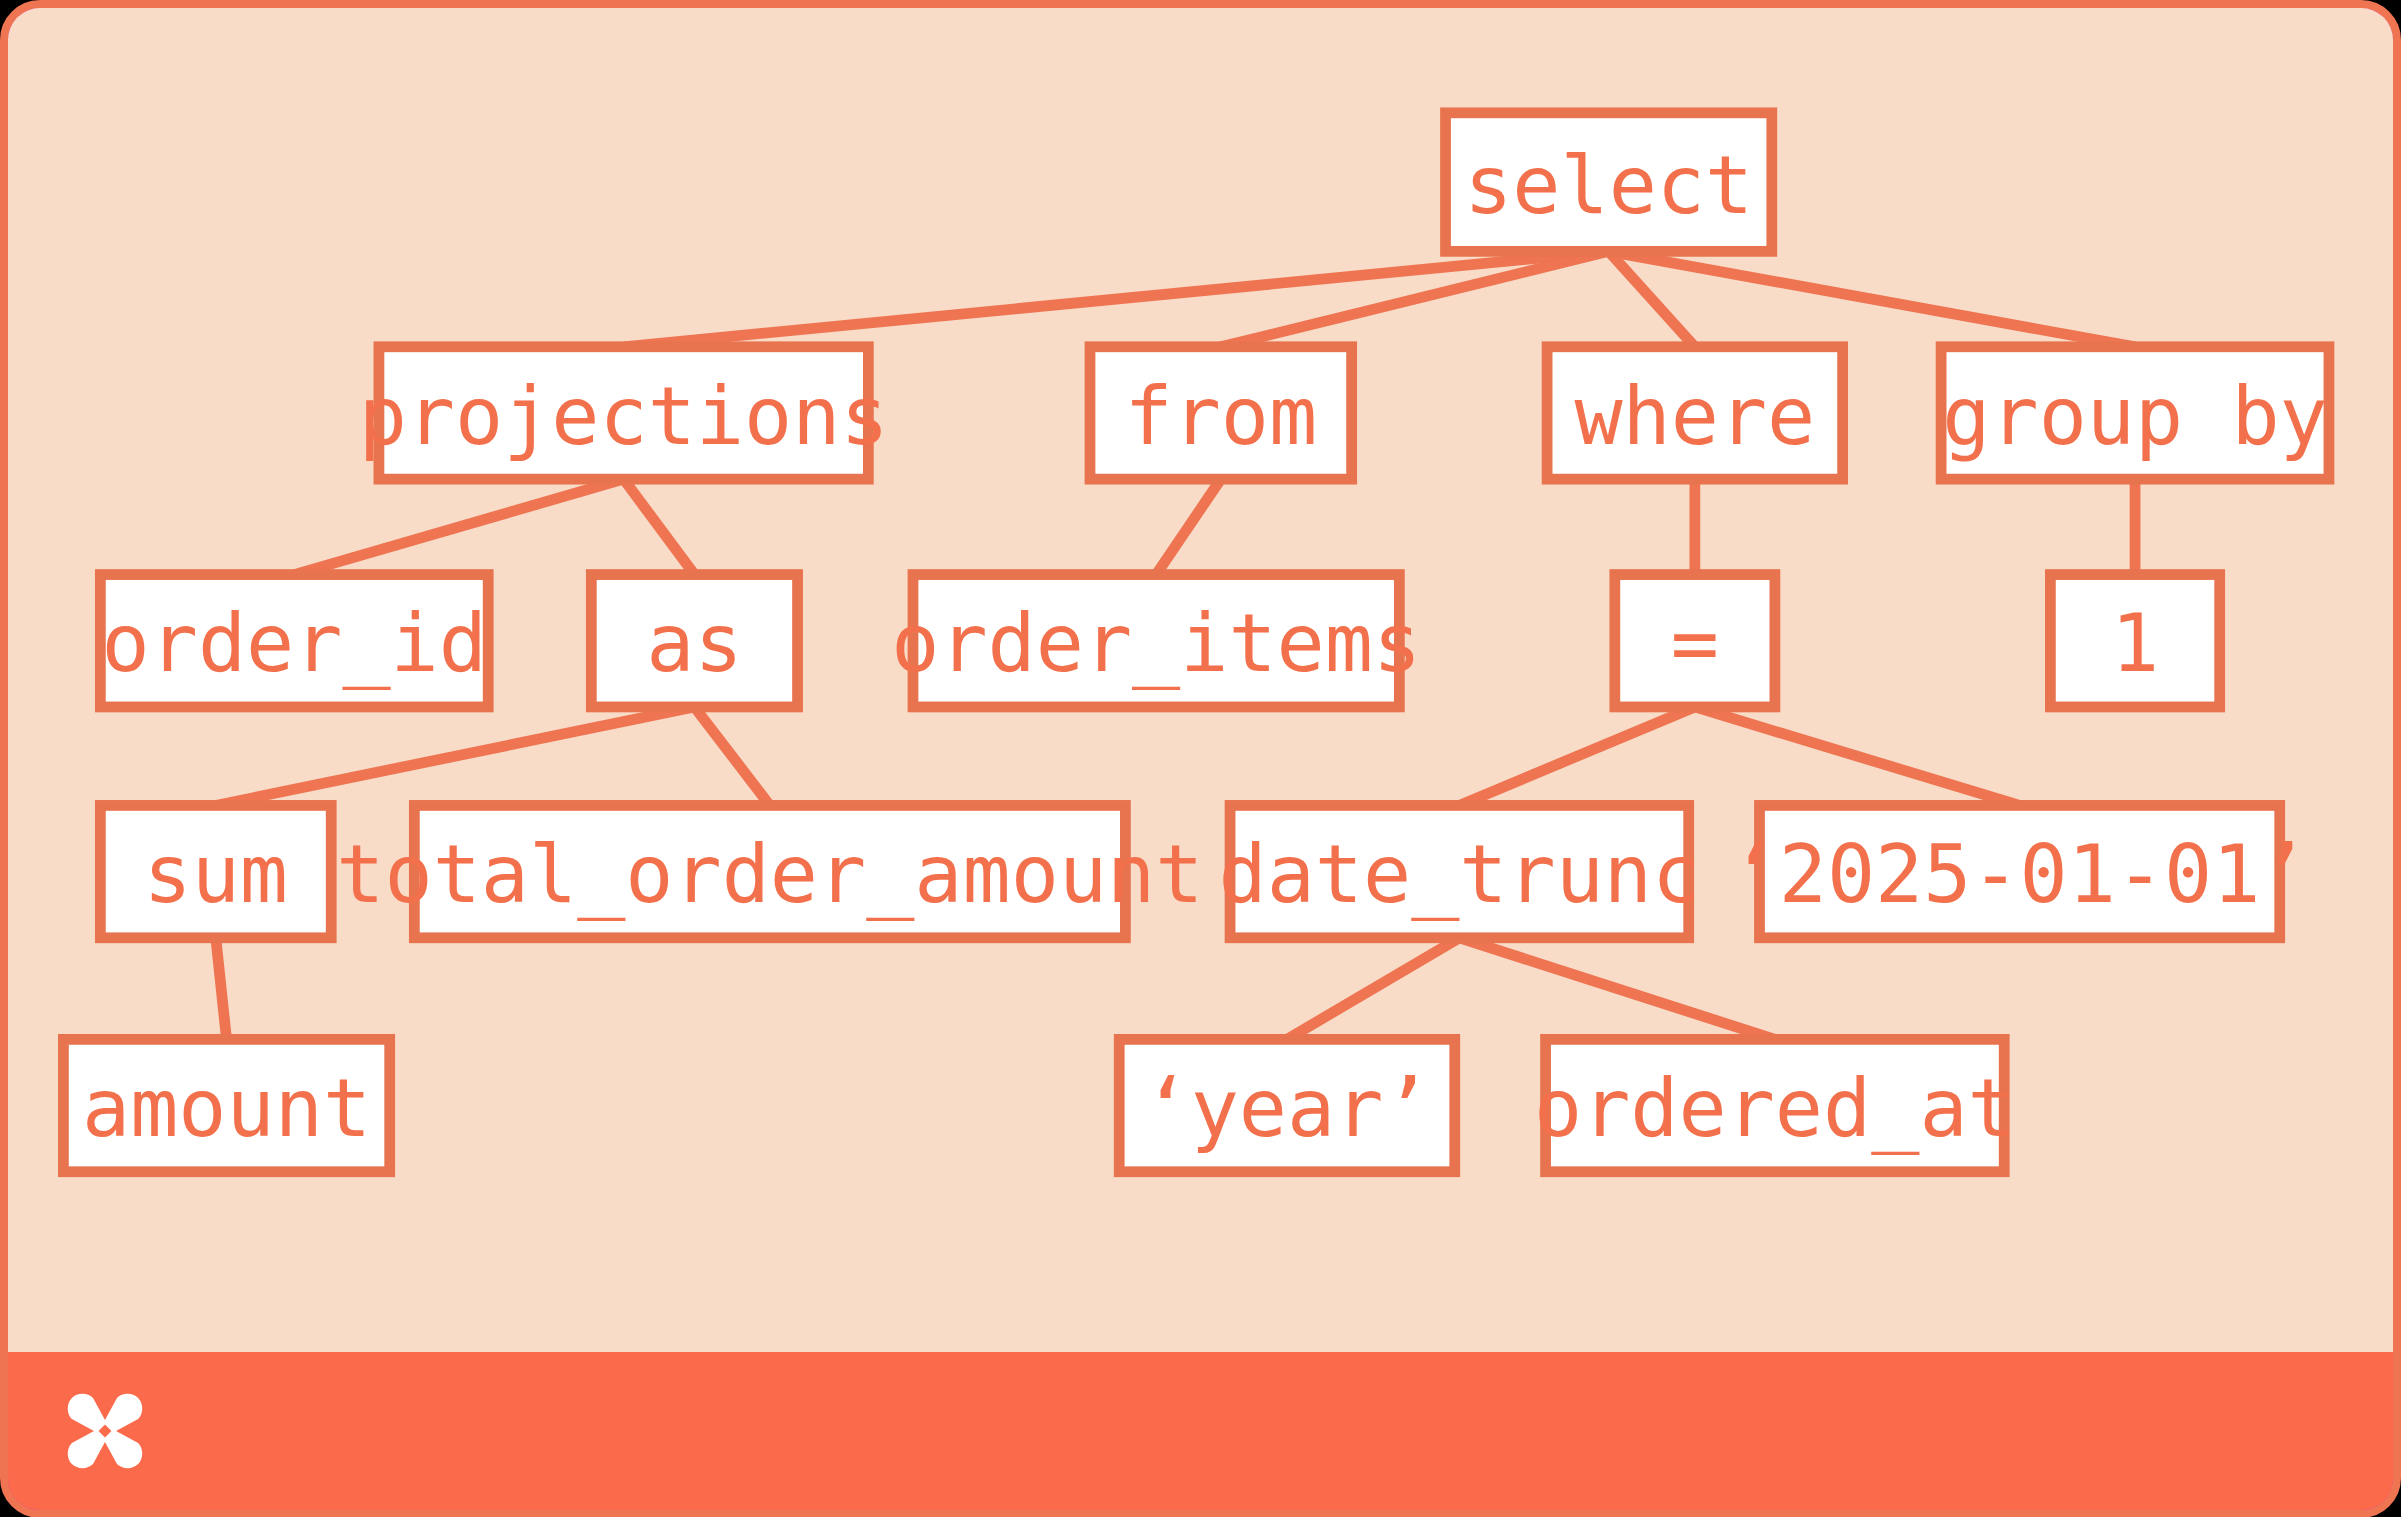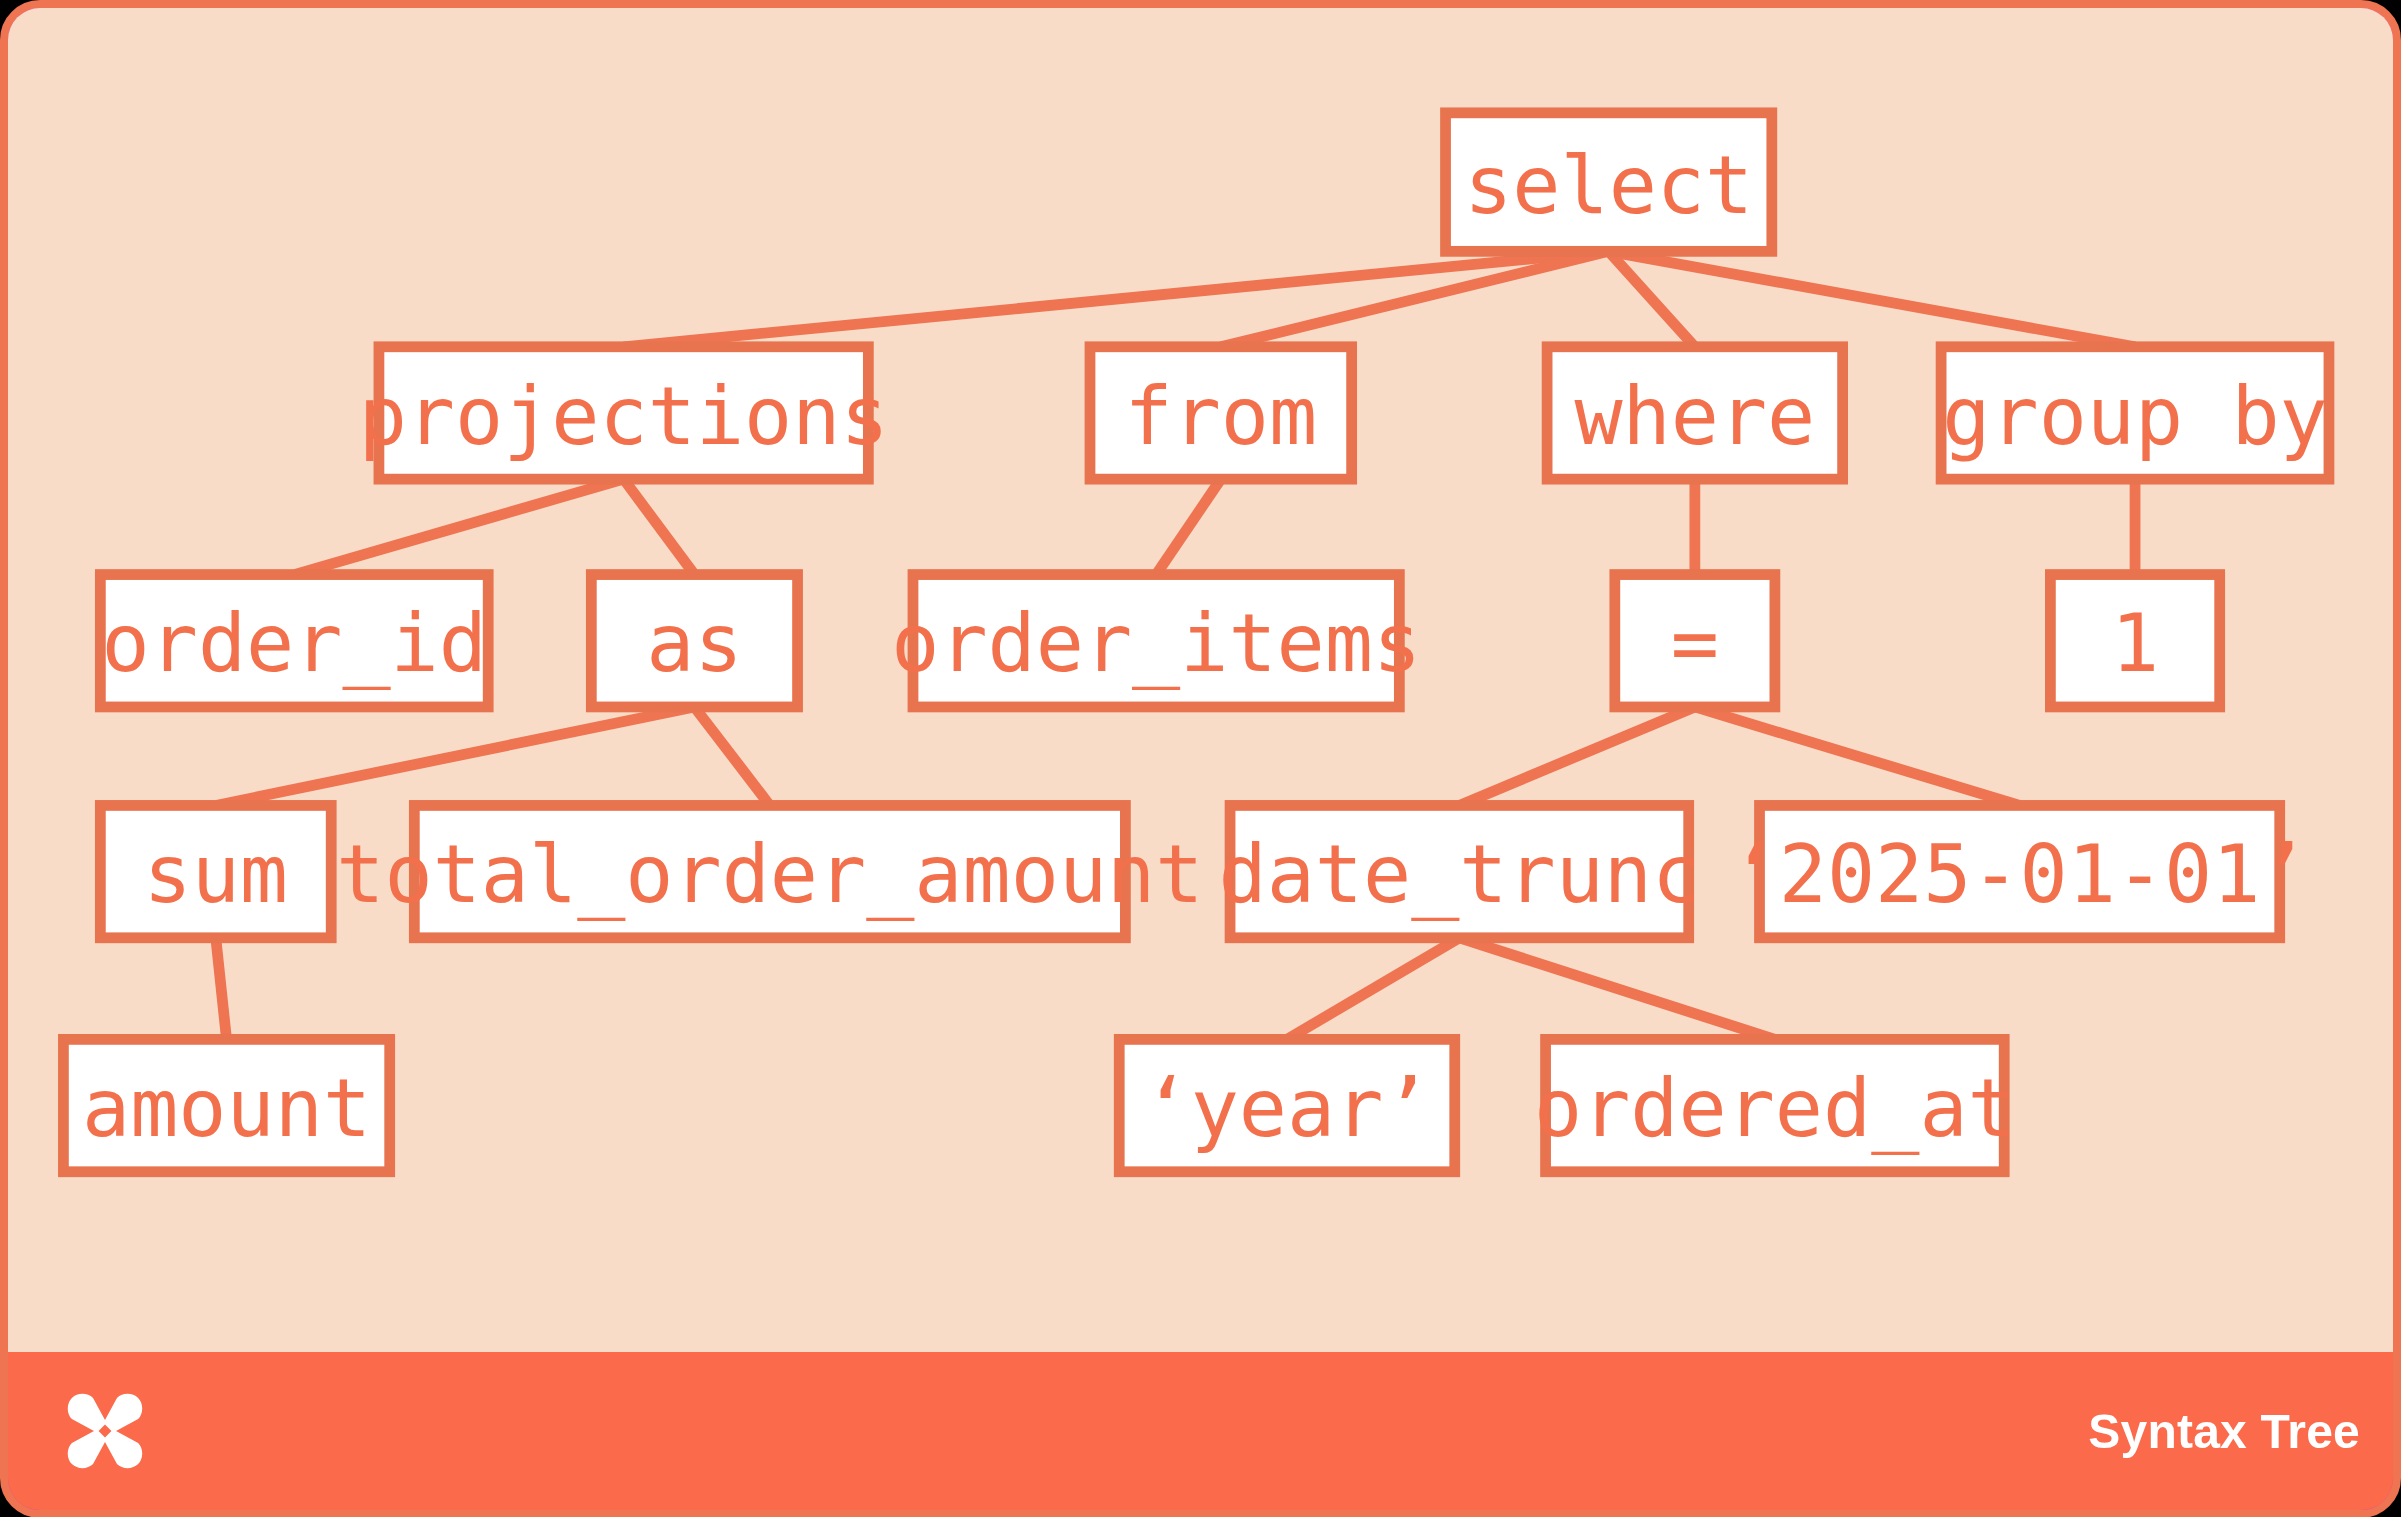--- a/index.html
+++ b/index.html
@@ -207,18 +207,17 @@
                  L 38 50
                  L 14 37
                  C 8 31, 8 20, 14 14
                  Z
                  M 50 43
                  L 57 50
                  L 50 57
                  L 43 50
                  Z" fill="#FFFFFF" fill-rule="evenodd"></path>
       </svg>
-      <div id="footer-title">Syntax Tree</div>
     </div>
 
   </div>
 </div>
 
 
 </body></html>

